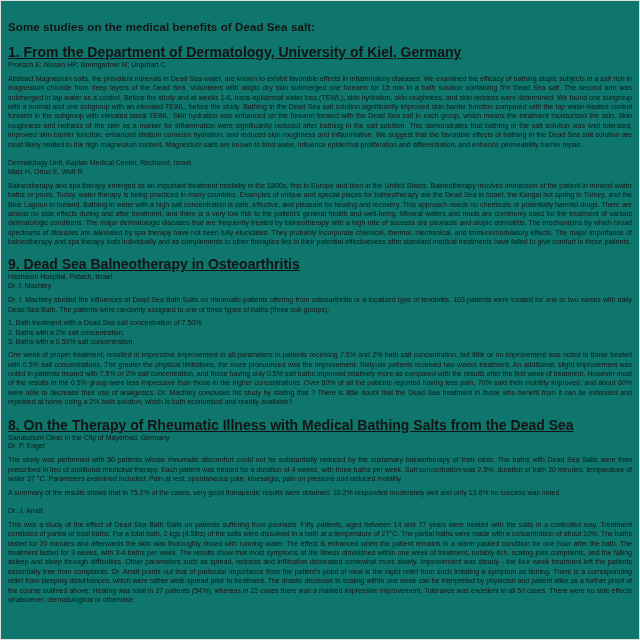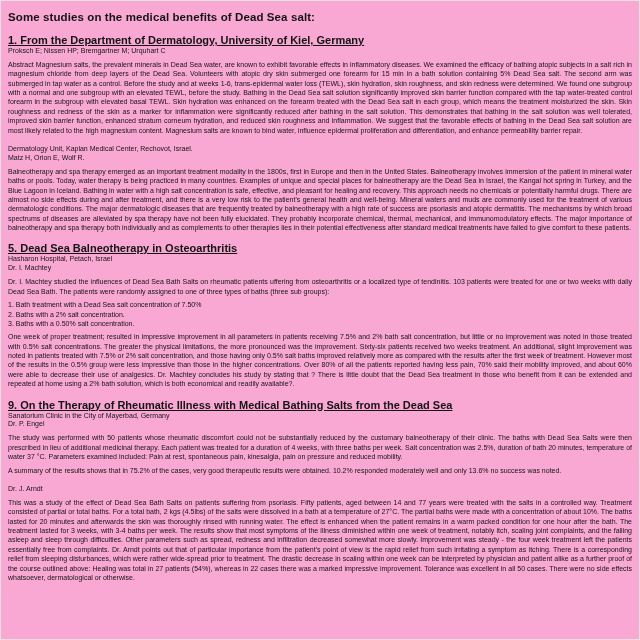--- a/index.html
+++ b/index.html
@@ -9,33 +9,33 @@
     height: 640px;
     background: #f2f2f2;
     font-family: "Liberation Sans", sans-serif;
     color: #141414;
     overflow: hidden;
   }
   .page {
     box-sizing: border-box;
     width: 640px;
     height: 640px;
-    background: #f9a8d4;
+    background: #0f766e;
     border: 1px solid #e2e2e2;
-    padding: 8px 7px 4px 7px;
+    padding: 18px 7px 4px 7px;
   }
   h1.doc-title {
     font-size: 11.5px;
     font-weight: bold;
     margin: 2px 0 11px 0;
     letter-spacing: 0.1px;
   }
   section.study { margin: 0 0 10px 0; }
   h2.study-heading {
-    font-size: 11px;
+    font-size: 14px;
     font-weight: bold;
     text-decoration: underline;
     margin: 0 0 1px 0;
   }
   .meta-line {
     font-size: 7px;
     line-height: 1.28;
   }
   p.body-para {
     font-size: 7px;
@@ -69,38 +69,38 @@
     <div class="meta">
           <div class="meta-line">Dermatology Unit, Kaplan Medical Center, Rechovot, Israel.</div>
           <div class="meta-line">Matz H, Orion E, Wolf R.</div>
         </div>
     <div class="blocks">
           <p class="body-para">Balneotherapy and spa therapy emerged as an important treatment modality in the 1800s, first in Europe and then in the United States. Balneotherapy involves immersion of the patient in mineral water baths or pools. Today, water therapy is being practiced in many countries. Examples of unique and special places for balneotherapy are the Dead Sea in Israel, the Kangal hot spring in Turkey, and the Blue Lagoon in Iceland. Bathing in water with a high salt concentration is safe, effective, and pleasant for healing and recovery. This approach needs no chemicals or potentially harmful drugs. There are almost no side effects during and after treatment, and there is a very low risk to the patient's general health and well-being. Mineral waters and muds are commonly used for the treatment of various dermatologic conditions. The major dermatologic diseases that are frequently treated by balneotherapy with a high rate of success are psoriasis and atopic dermatitis. The mechanisms by which broad spectrums of diseases are alleviated by spa therapy have not been fully elucidated. They probably incorporate chemical, thermal, mechanical, and immunomodulatory effects. The major importance of balneotherapy and spa therapy both individually and as complements to other therapies lies in their potential effectiveness after standard medical treatments have failed to give comfort to these patients.</p>
         </div>
   </section>
 
   <section class="study">
-    <h2 class="study-heading">5. Dead Sea Balneotherapy in Osteoarthritis</h2>
+    <h2 class="study-heading">9. Dead Sea Balneotherapy in Osteoarthritis</h2>
     <div class="meta">
           <div class="meta-line">Hasharon Hospital, Petach, Israel</div>
           <div class="meta-line">Dr. I. Machtey</div>
         </div>
     <div class="blocks">
           <p class="body-para">Dr. I. Machtey studied the influences of Dead Sea Bath Salts on rheumatic patients uffering from osteoarthritis or a localized type of tendinitis. 103 patients were treated for one or two weeks with daily Dead Sea Bath. The patients were randomly assigned to one of three types of baths (three sub groups):</p>
           <div class="lines">
             <div class="line">1. Bath treatment with a Dead Sea salt concentration of 7.50%</div>
             <div class="line">2. Baths with a 2% salt concentration.</div>
             <div class="line">3. Baths with a 0.50% salt concentration.</div>
           </div>
           <p class="body-para">One week of proper treatment; resulted in impressive improvement in all parameters in patients receiving 7.5% and 2% bath salt concentration, but little or no improvement was noted in those treated with 0.5% salt concentrations. The greater the physical limitations, the more pronounced was the improvement. Sixty-six patients received two weeks treatment. An additional, slight improvement was noted in patients treated with 7.5% or 2% salt concentration, and those having only 0.5% salt baths improved relatively more as compared with the results after the first week of treatment. However most of the results in the 0.5% group were less impressive than those in the higher concentrations. Over 80% of all the patients reported having less pain, 70% said their mobility improved, and about 60% were able to decrease their use of analgesics. Dr. Machtey concludes his study by stating that ? There is little doubt that the Dead Sea treatment in those who benefit from it can be extended and repeated at home using a 2% bath solution, which is both economical and readily available?.</p>
         </div>
   </section>
 
   <section class="study">
-    <h2 class="study-heading">9. On the Therapy of Rheumatic Illness with Medical Bathing Salts from the Dead Sea</h2>
+    <h2 class="study-heading">8. On the Therapy of Rheumatic Illness with Medical Bathing Salts from the Dead Sea</h2>
     <div class="meta">
           <div class="meta-line">Sanatorium Clinic in the City of Mayerbad, Germany</div>
           <div class="meta-line">Dr. P. Engel</div>
         </div>
     <div class="blocks">
           <p class="body-para">The study was performed with 50 patients whose rheumatic discomfort could not be substantially reduced by the customary balneotherapy of their clinic. The baths with Dead Sea Salts were then prescribed in lieu of additional medicinal therapy. Each patient was treated for a duration of 4 weeks, with three baths per week. Salt concentration was 2.5%, duration of bath 20 minutes, temperature of water 37 °C. Parameters examined included: Pain at rest, spontaneous pain, kinesalgia, pain on pressure and reduced mobility.</p>
           <p class="body-para">A summary of the results shows that in 75.2% of the cases, very good therapeutic results were obtained. 10.2% responded moderately well and only 13.6% no success was noted.</p>
         </div>
   </section>
 

